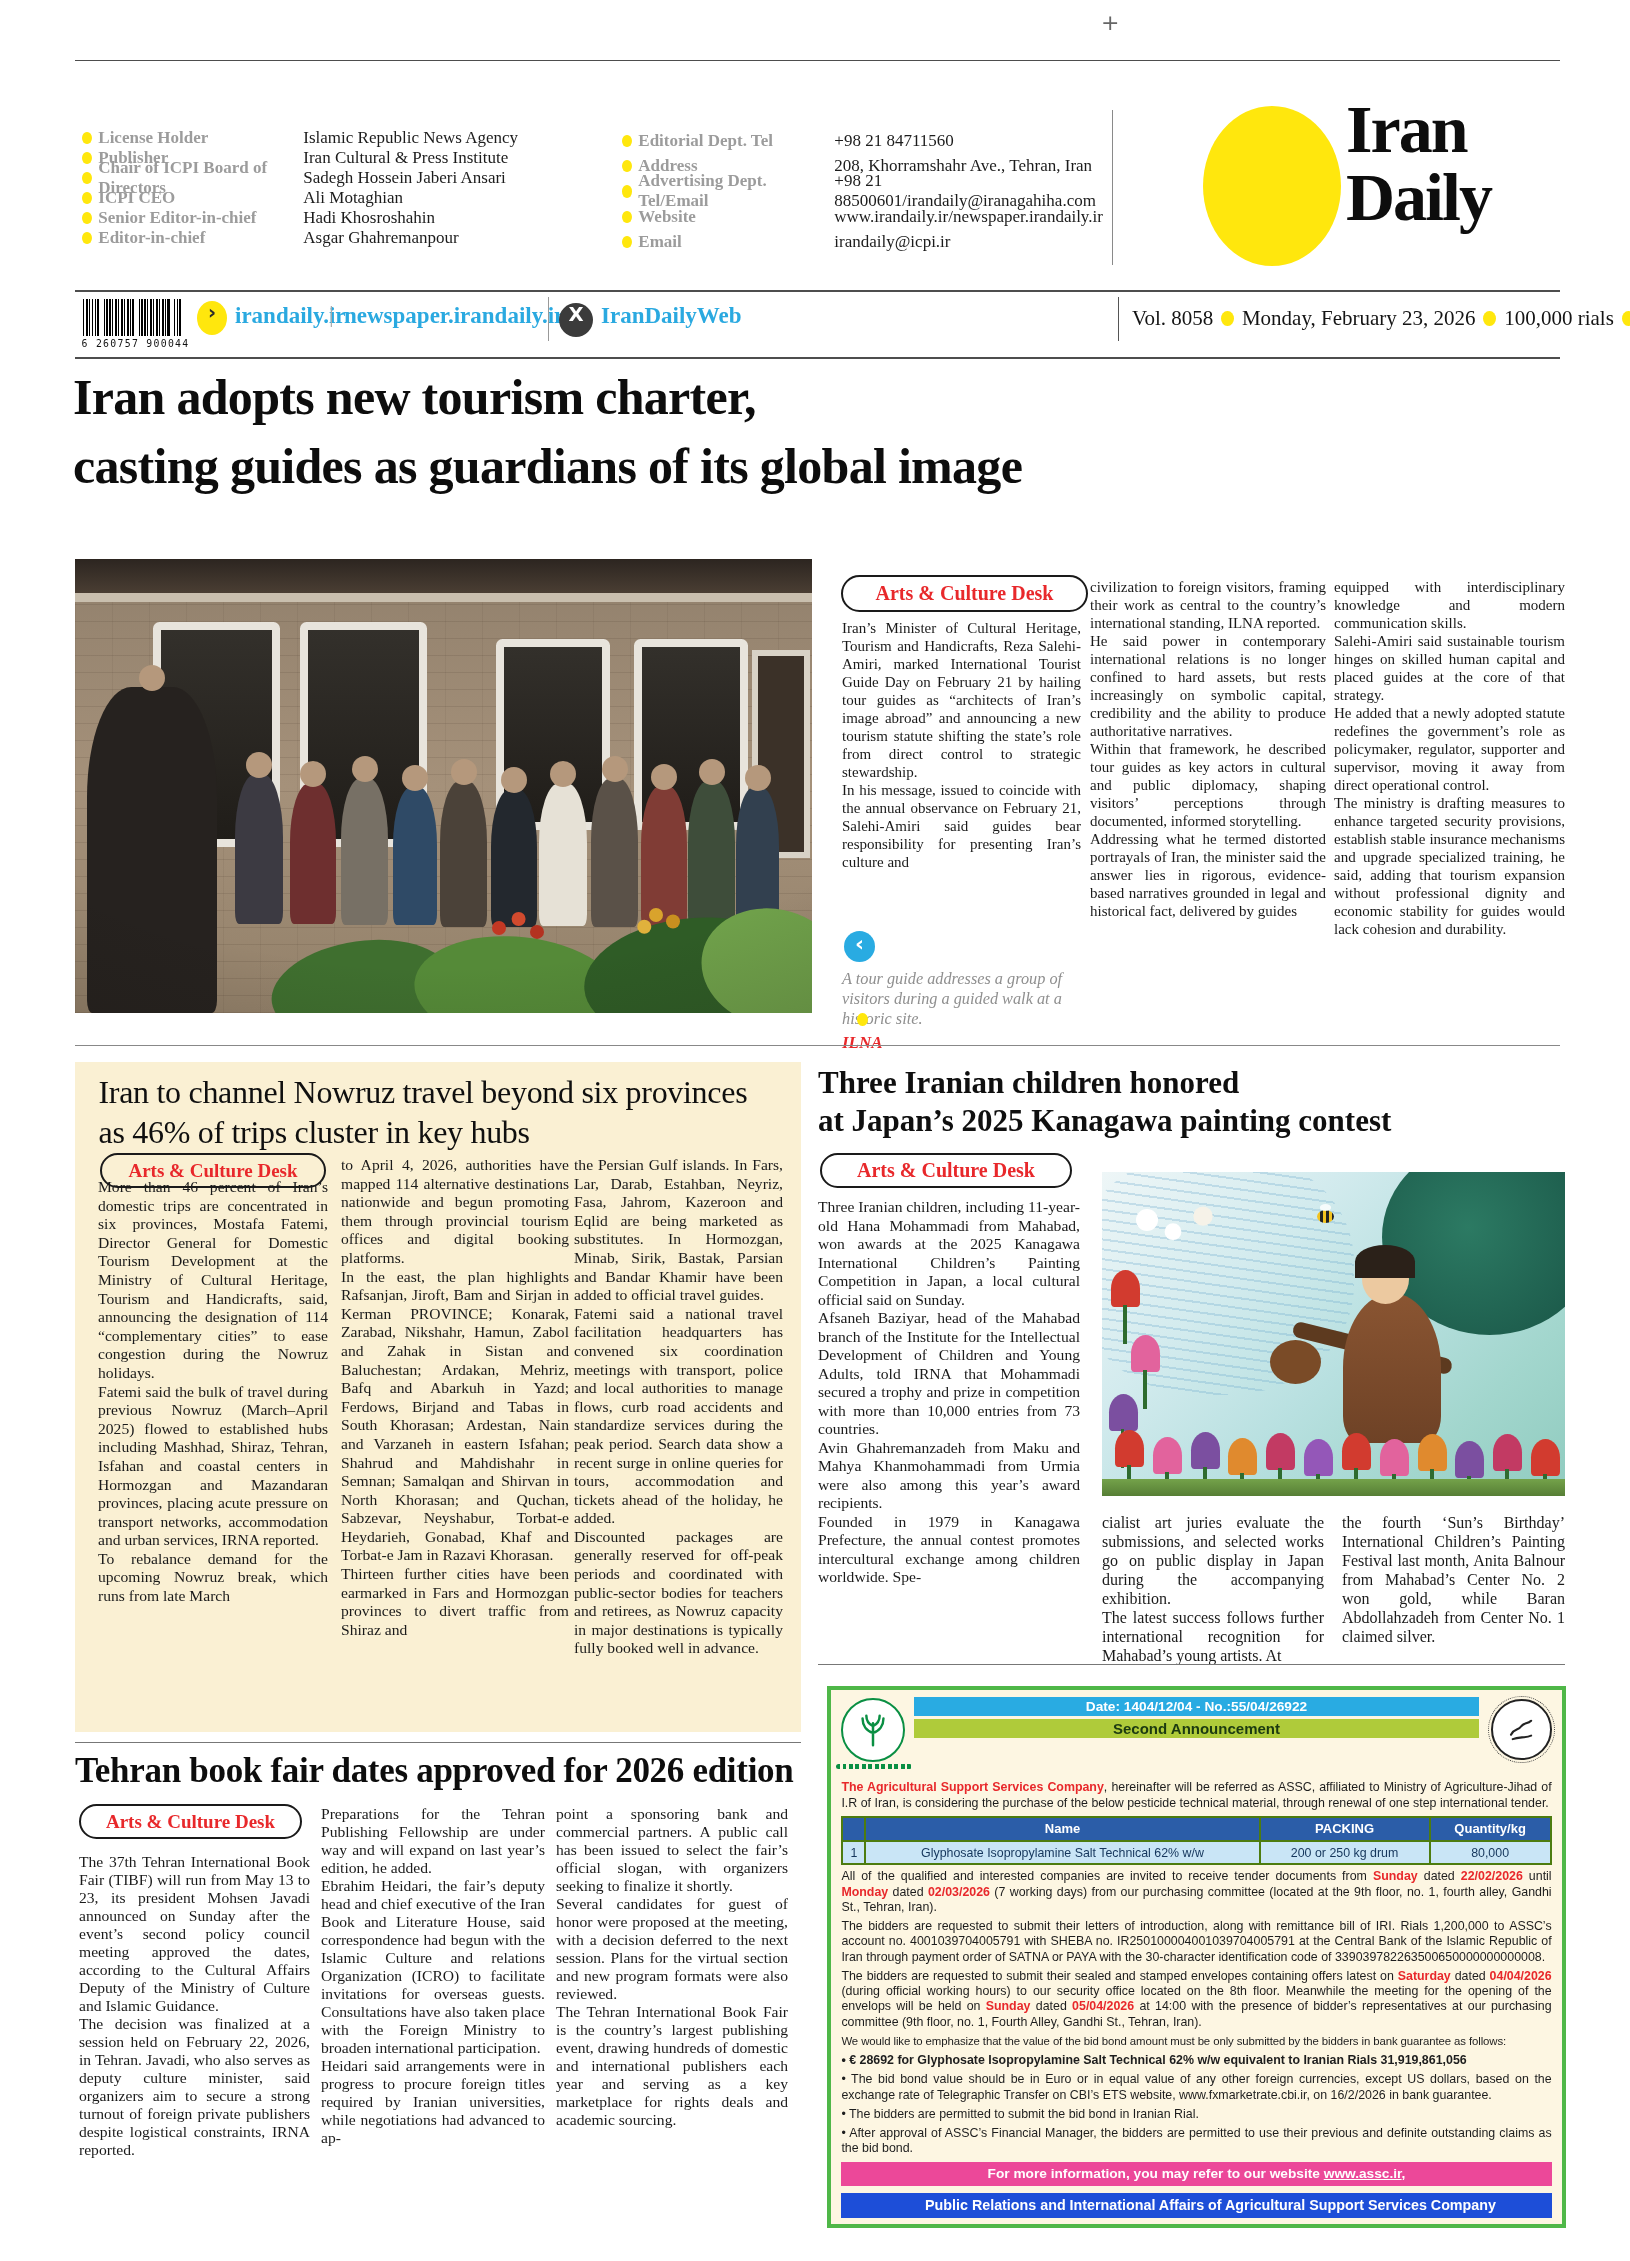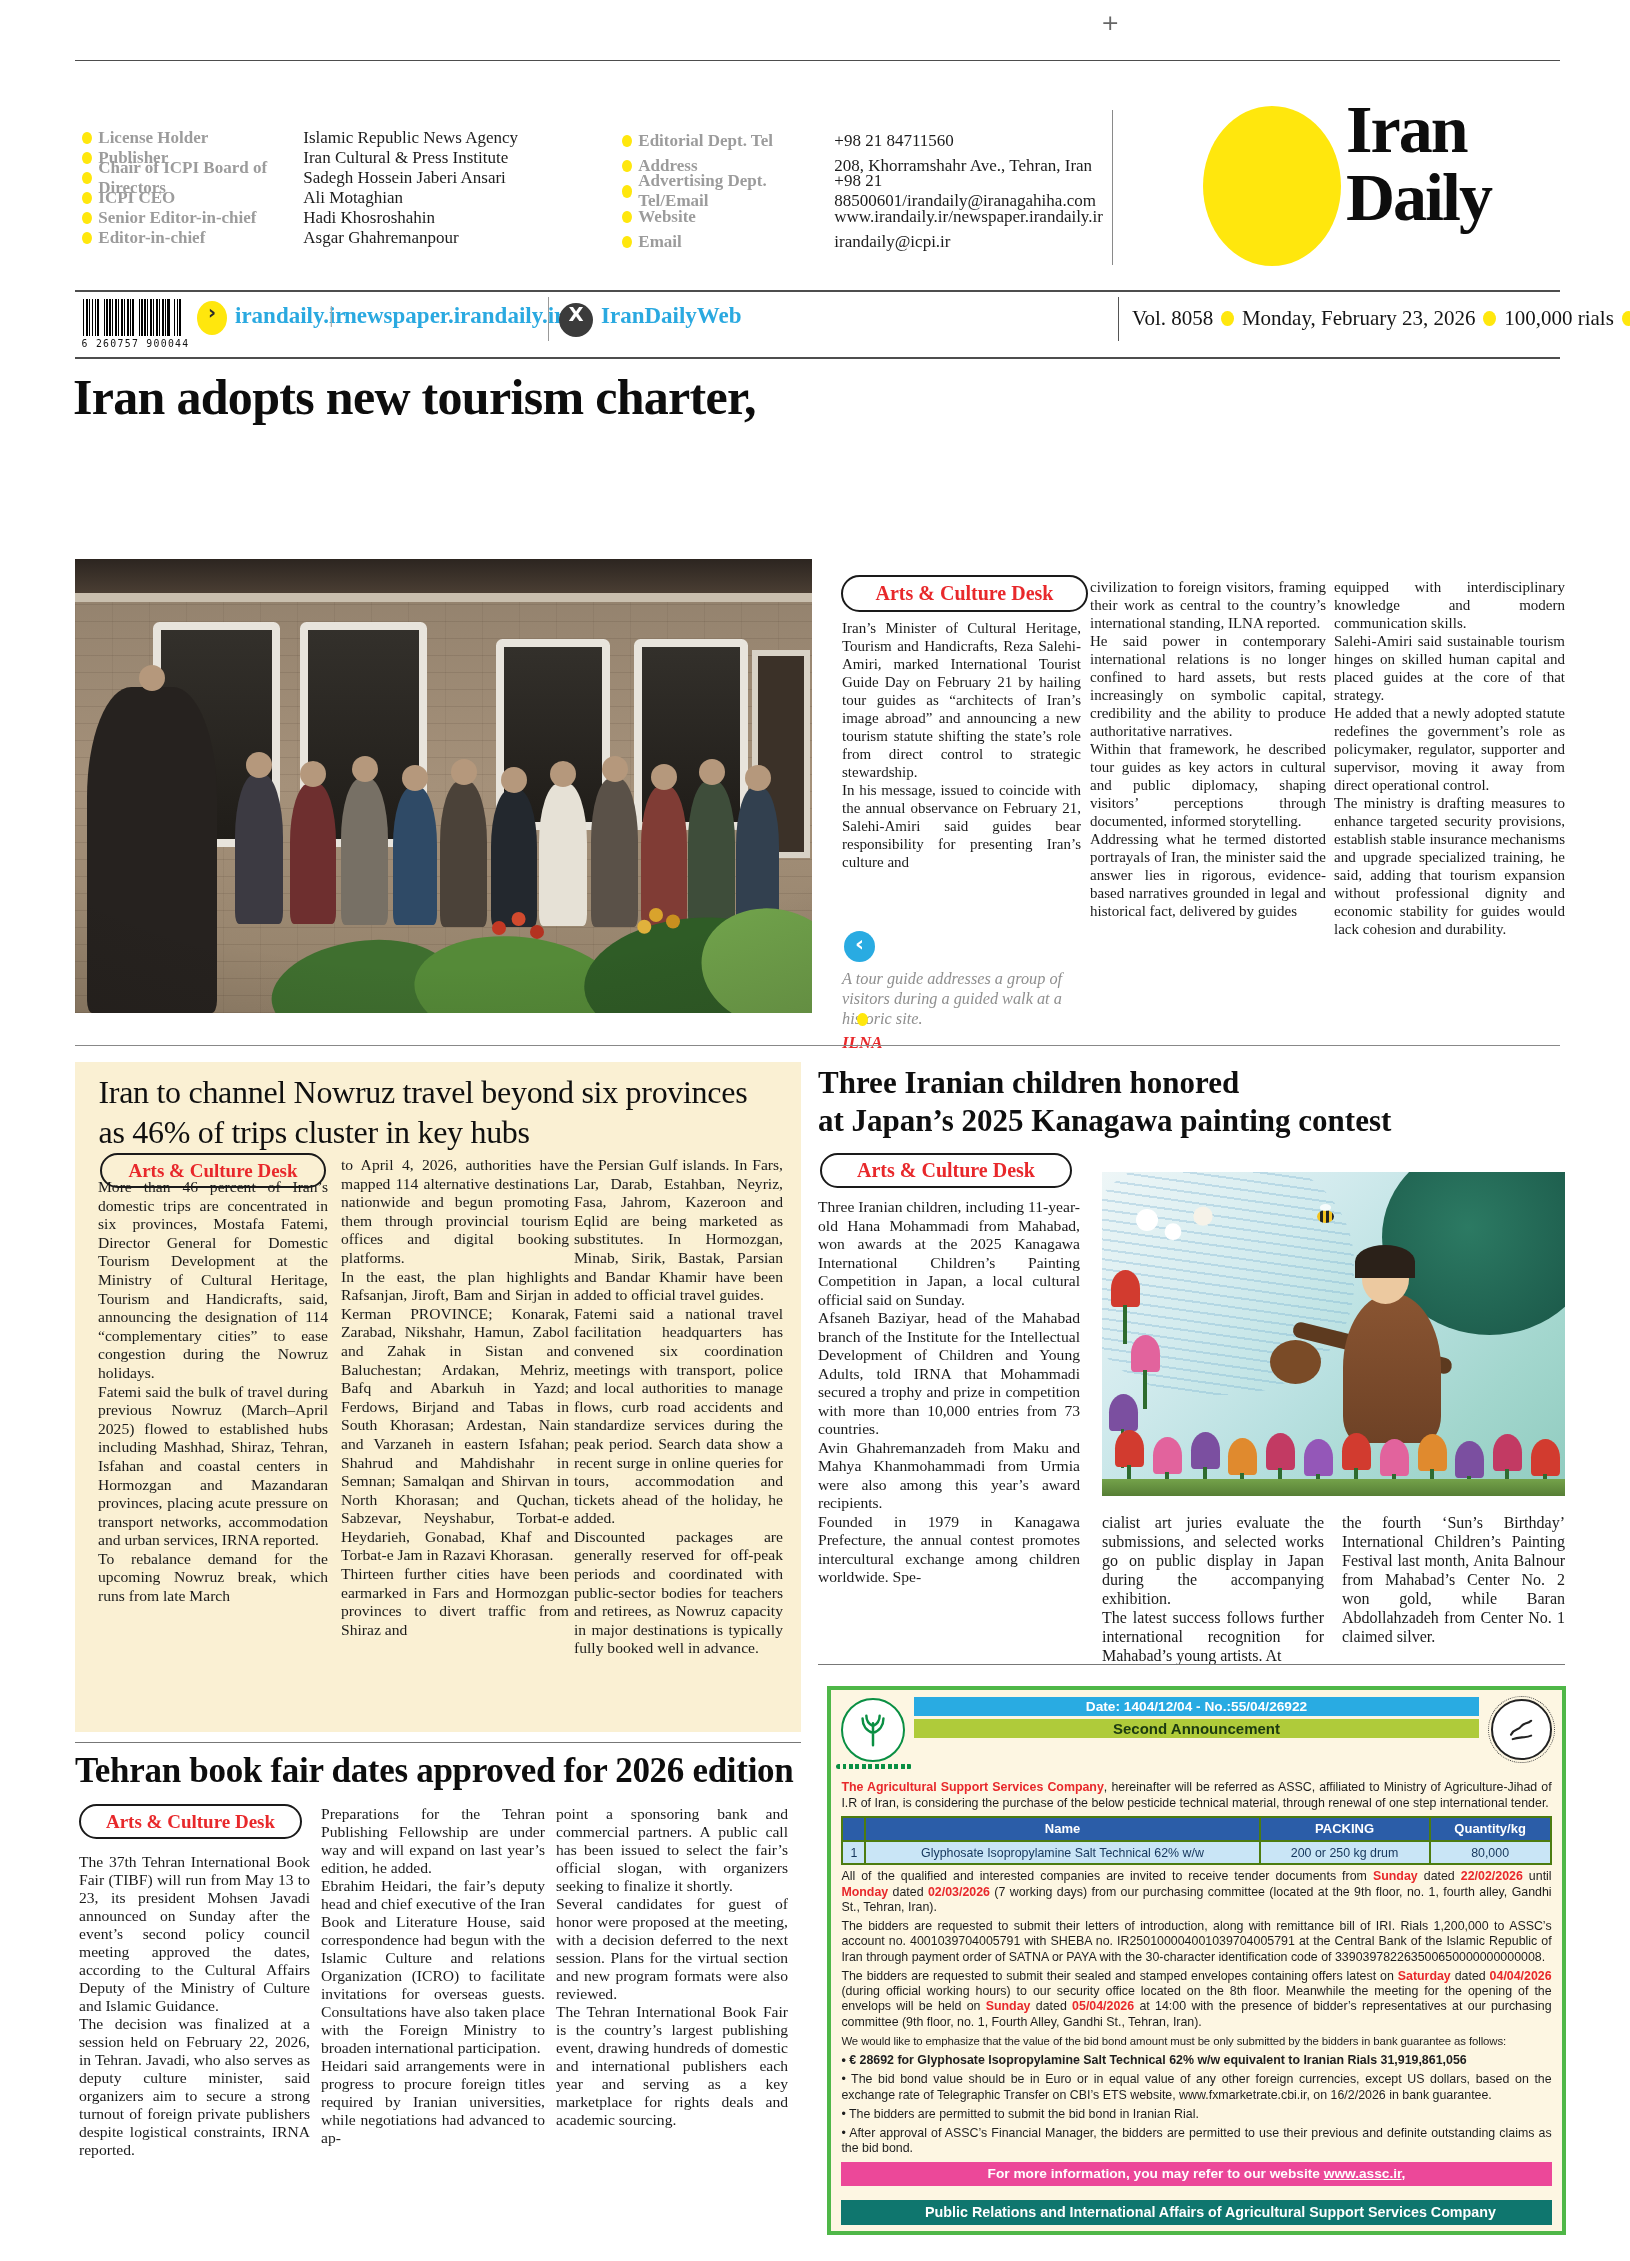--- a/index.html
+++ b/index.html
@@ -115,21 +115,21 @@
   .ad-p{font-size:12.4px;line-height:15.3px;color:#1d1d1d;margin-top:3.9px;text-align:justify;}
   .seg-red{color:#E8282B;font-weight:700;}
   .seg-bold{font-weight:700;}
   .seg-narrow{font-size:11.4px;letter-spacing:-0.1px;}
   .seg-underline{text-decoration:underline;}
   #ad-table{width:100%;border-collapse:separate;border-spacing:2px;margin-top:5.2px;background:#4d7c0f;}
   #ad-table th{background:#2B5DA8;color:#fff;font-size:13px;font-weight:700;height:19.6px;}
   #ad-table td{background:#C9E5F6;color:#15365c;font-size:12.4px;text-align:center;height:19.6px;}
   .tc0{width:23.5px;} .tc1{width:56%;} .tc2{width:24%;} .tc3{width:17%;}
   #ad-green{margin-top:5.2px;background:#ec4899;color:#fff;text-align:center;font-weight:700;font-size:13.7px;line-height:17.6px;padding:3.3px 2.6px;}
-  #ad-red{margin-top:14px;background:#0f766e;color:#fff;text-align:center;font-weight:700;font-size:14.3px;height:25px;line-height:25px;padding-left:28px;}
+  #ad-red{margin-top:7px;background:#1d4ed8;color:#fff;text-align:center;font-weight:700;font-size:14.3px;height:25px;line-height:25px;padding-left:28px;}
 </style>
 </head>
 <body>
 
 <div id="page">
 
   <div id="crop-mark" class="abs">+</div>
   <div class="rule" style="left:75px;top:60px;width:1485px;"></div>
 
   <div id="mh-left" class="mh-list" style="left:82px;top:128px;">
@@ -215,20 +215,21 @@
       <span class="ybul"></span>
     <span>Monday, February 23, 2026</span>
       <span class="ybul"></span>
     <span>100,000 rials</span>
       <span class="ybul"></span>
 
   </div>
 
   <div id="lead-headline" class="abs">
     <div>Iran adopts new tourism charter,</div>
+    <div>casting guides as guardians of its global image</div>
   </div>
 
   <div id="photo1" class="abs">
     <div class="p1wall"></div>
     <div class="p1roof"></div>
     <div class="p1eave"></div>
     <div class="p1win" style="left:78px;top:63px;width:111px;height:209px;"></div>
     <div class="p1win" style="left:225px;top:63px;width:111px;height:209px;"></div>
     <div class="p1win" style="left:421px;top:80px;width:98px;height:175px;"></div>
     <div class="p1win" style="left:559px;top:80px;width:98px;height:175px;"></div>

